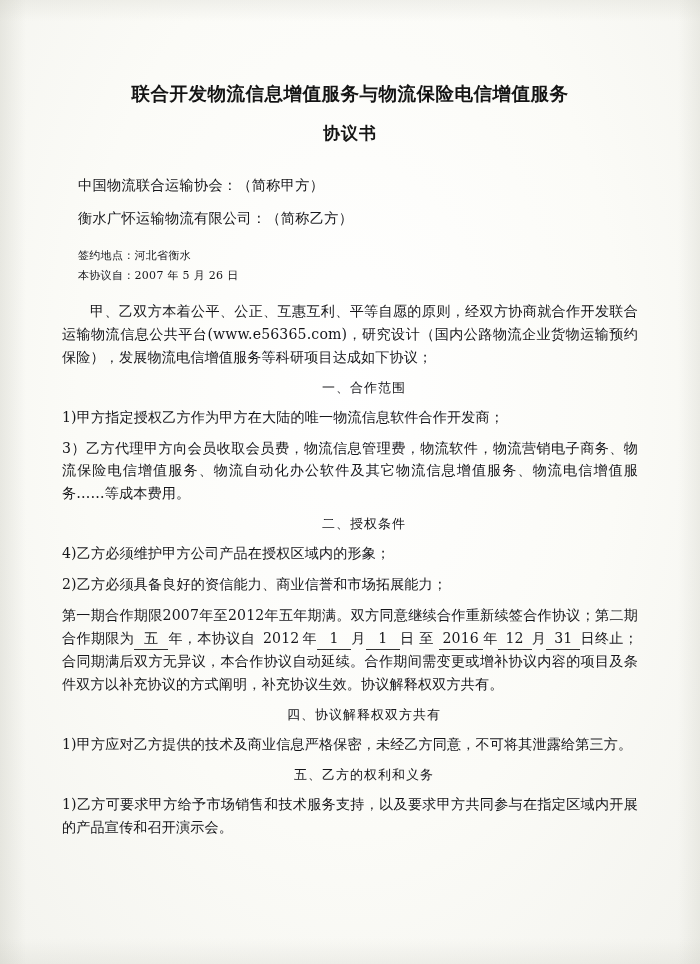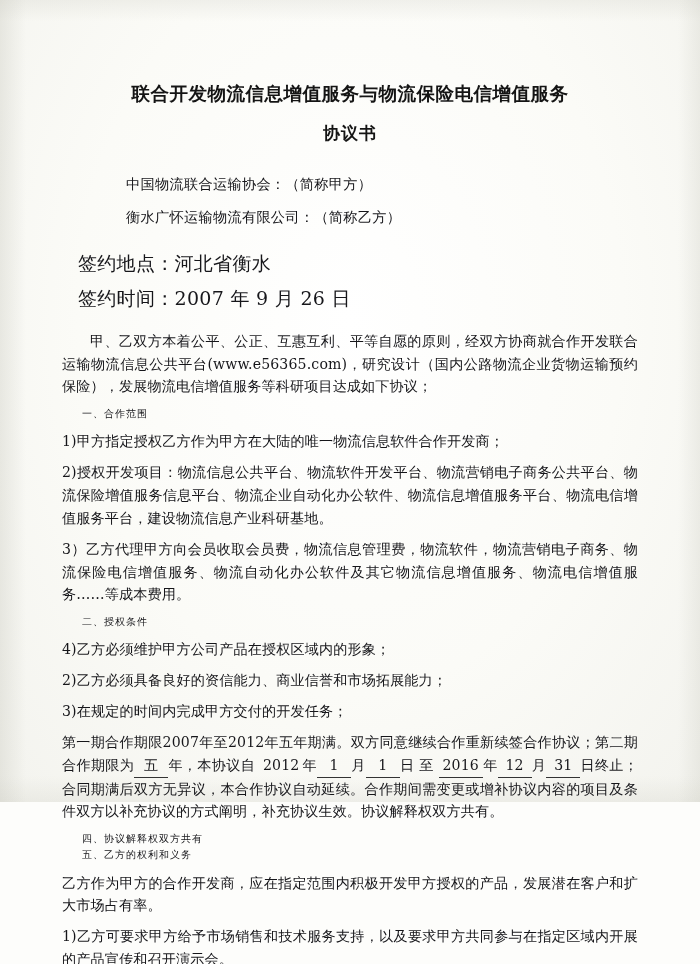--- a/index.html
+++ b/index.html
@@ -10,21 +10,21 @@
     width: 700px;
     height: 964px;
     background: #fdfdfb;
     font-family: "DejaVu Sans", sans-serif;
     color: #111;
     overflow: hidden;
   }
   .page {
     position: relative;
     width: 700px;
-    height: 802px;
+    height: 964px;
     background:
       radial-gradient(ellipse at 50% 40%, #ffffff 0%, #fbfbf7 55%, #f3f3ee 100%);
     box-sizing: border-box;
     padding: 0;
   }
   
   .page::before {
     content: "";
     position: absolute;
     inset: 0;
@@ -56,34 +56,33 @@
     font-size: 17px;
     letter-spacing: 1px;
     margin: 14px 0 0 0;
     color: #141414;
   }
   .parties {
     margin-top: 24px;
     padding-left: 24px;
   }
   .party-line {
-    font-family: Liberation Mono, monospace;
+    font-family: Liberation Serif, serif;
     font-size: 14.2px;
     line-height: 2.35;
     color: #16161a;
     letter-spacing: 0.3px;
-    margin-left: 48px;
   }
   .sign-block {
     margin-top: 10px;
     padding-left: 24px;
   }
   .sign-line {
     font-family: "DejaVu Serif", serif;
-    font-size: 19px;
+    font-size: 11px;
     line-height: 1.85;
     color: #16161a;
     letter-spacing: 0.3px;
   }
   .body-block {
     margin-top: 14px;
   }
   .para {
     font-family: "DejaVu Serif", serif;
     font-size: 14.1px;
@@ -91,26 +90,27 @@
     color: #16161a;
     text-align: justify;
     letter-spacing: 0.15px;
     margin: 8px;
   }
   .para.indent {
     text-indent: 28px;
   }
   .section-head {
     font-family: "DejaVu Serif", serif;
-    font-size: 10px;
+    font-size: 13px;
     line-height: 1.62;
     color: #16161a;
     text-indent: 28px;
     letter-spacing: 1px;
     margin: 0;
+    text-align: center;
   }
   .filled {
     padding: 0 3px;
   }
   .blank {
     display: inline-block;
     min-width: 26px;
     border-bottom: 1px solid #333;
     text-align: center;
     padding: 0 4px;
@@ -131,41 +131,39 @@
     <div class="parties">
       <div class="party-line">中国物流联合运输协会：（简称甲方）</div>
       <div class="party-line">衡水广怀运输物流有限公司：（简称乙方）</div>
     </div>
 
     <div class="sign-block">
       <div class="sign-line">
         <span>签约地点：</span><span class="handwrite">河北省衡水</span>
       </div>
       <div class="sign-line">
-        <span>签约时间：</span><span class="handwrite">2007 年 9 月 26 日</span>
+        <span>本协议自：</span><span class="handwrite">2007 年 5 月 26 日</span>
       </div>
     </div>
 
     <div class="body-block">
 
       <p class="para indent">甲、乙双方本着公平、公正、互惠互利、平等自愿的原则，经双方协商就合作开发联合运输物流信息公共平台(www.e56365.com)，研究设计（国内公路物流企业货物运输预约保险），发展物流电信增值服务等科研项目达成如下协议；</p>
 
       <p class="section-head">一、合作范围</p>
       <p class="para">1)甲方指定授权乙方作为甲方在大陆的唯一物流信息软件合作开发商；</p>
-      <p class="para">2)授权开发项目：物流信息公共平台、物流软件开发平台、物流营销电子商务公共平台、物流保险增值服务信息平台、物流企业自动化办公软件、物流信息增值服务平台、物流电信增值服务平台，建设物流信息产业科研基地。</p>
       <p class="para">3）乙方代理甲方向会员收取会员费，物流信息管理费，物流软件，物流营销电子商务、物流保险电信增值服务、物流自动化办公软件及其它物流信息增值服务、物流电信增值服务……等成本费用。</p>
 
       <p class="section-head">二、授权条件</p>
       <p class="para">4)乙方必须维护甲方公司产品在授权区域内的形象；</p>
       <p class="para">2)乙方必须具备良好的资信能力、商业信誉和市场拓展能力；</p>
-      <p class="para">3)在规定的时间内完成甲方交付的开发任务；</p>
 
       <p class="para"><span>第一期合作期限2007年至2012年五年期满。双方同意继续合作重新续签合作协议；第二期合作期限为</span><span class="blank">五</span><span>年，本协议自</span> <span class="filled">2012</span><span>年</span><span class="blank">1</span><span>月</span><span class="blank">1</span><span>日</span> <span>至</span> <span class="blank">2016</span><span>年</span><span class="blank">12</span><span>月</span><span class="blank">31</span><span>日终止；合同期满后双方无异议，本合作协议自动延续。合作期间需变更或增补协议内容的项目及条件双方以补充协议的方式阐明，补充协议生效。协议解释权双方共有。</span></p>
 
       <p class="section-head">四、协议解释权双方共有</p>
+      <p class="para">1)甲方应对乙方提供的技术及商业信息严格保密，未经乙方同意，不可将其泄露给第三方。</p>
 
       <p class="section-head">五、乙方的权利和义务</p>
-      <p class="para">乙方作为甲方的合作开发商，应在指定范围内积极开发甲方授权的产品，发展潜在客户和扩大市场占有率。</p>
       <p class="para">1)乙方可要求甲方给予市场销售和技术服务支持，以及要求甲方共同参与在指定区域内开展的产品宣传和召开演示会。</p>
 
     </div>
   </div>
 </div>
 
 </body></html>

